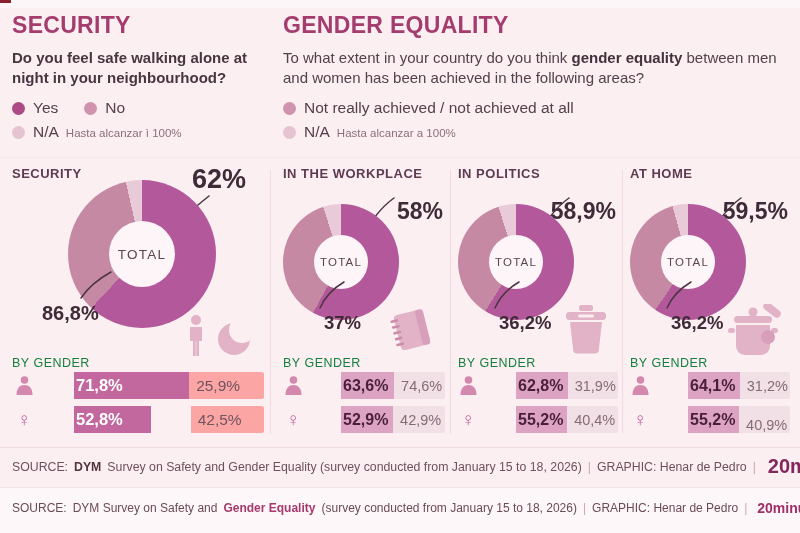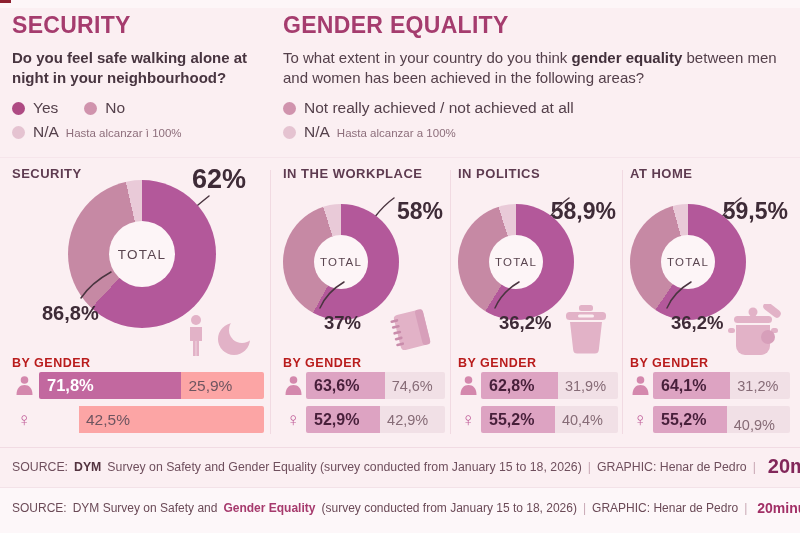--- a/index.html
+++ b/index.html
@@ -49,30 +49,30 @@
   .p-right .val-sec{left:0;top:146px;font-size:18.5px;margin-left:41px;}
   .leader{position:absolute;}
   .leader path{stroke:#4a3540;stroke-width:1.5;fill:none;stroke-linecap:round;}
   .p-sec .leader-main{left:170px;top:28px;}
   .p-sec .leader-sec{left:66px;top:104px;}
   .p-right .leader-main{left:88px;top:30px;}
   .p-right .leader-sec{left:34px;top:114px;}
   .panel-icon{position:absolute;}
   .p-sec .panel-icon{left:172px;top:148px;}
   .p-right .panel-icon{right:6px;top:138px;}
-  .by-gender{position:absolute;left:0;top:190px;font-size:12.5px;font-weight:700;color:#b91c1c;letter-spacing:.5px;}
+  .by-gender{position:absolute;left:0;top:190px;font-size:12.5px;font-weight:400;color:#15803d;letter-spacing:.5px;}
   .grows{position:absolute;left:0;right:0;top:206px;display:flex;flex-direction:column;gap:7px;}
   .grow{display:flex;align-items:center;height:27px;}
   .gicon{flex:0 0 auto;display:flex;align-items:center;justify-content:center;}
   .p-sec .gicon{width:24px;}
   .p-right .gicon{width:20px;}
   .female-glyph{font-size:19px;font-weight:700;color:#c2619b;line-height:1;}
   .gbar{flex:1;display:flex;height:27px;border-radius:2px;overflow:hidden;margin-left:3px;}
   .seg{display:flex;align-items:center;white-space:nowrap;}
-  .seg-left{padding-left:8px;font-weight:800;}
+  .seg-left{padding-left:2px;font-weight:800;margin-left:35px;}
   .seg-right{padding-left:7px;}
   .p-sec .seg-left{background:#c2689f;color:#ffffff;font-size:16.5px;}
   .p-sec .seg-right{background:#fca5a5;color:#6e5560;font-size:15.5px;}
   .p-right .seg-left{background:#dda3c2;color:#471f3a;font-size:16px;}
   .p-right .seg-right{background:#f1e0e6;color:#866b76;font-size:14.5px;}
 
   
   .src-line{position:absolute;left:12px;display:flex;align-items:center;gap:6px;white-space:nowrap;}
   .src-1{top:455px;font-size:12.3px;color:#6f4f5d;}
   .src-1 b{color:#53333f;}
@@ -168,20 +168,23 @@
               <span>71,8%</span>
             </div>
           <div class="seg seg-right" style="flex-grow: 25.9;">
               <span>25,9%</span>
             </div>
         </div>
       </div>
       <div class="grow">
         <span class="gicon female-glyph">♀</span>
         <div class="gbar">
+          <div class="seg seg-left" style="flex-grow: 52.8;">
+              <span>52,8%</span>
+            </div>
           <div class="seg seg-right" style="flex-grow: 42.5; margin-left: 40px;">
               <span>42,5%</span>
             </div>
         </div>
       </div>
     </div>
   </section>
 
   <section class="panel p-right" style="left:283px;width:162px">
     <div class="phead">IN THE WORKPLACE</div>

